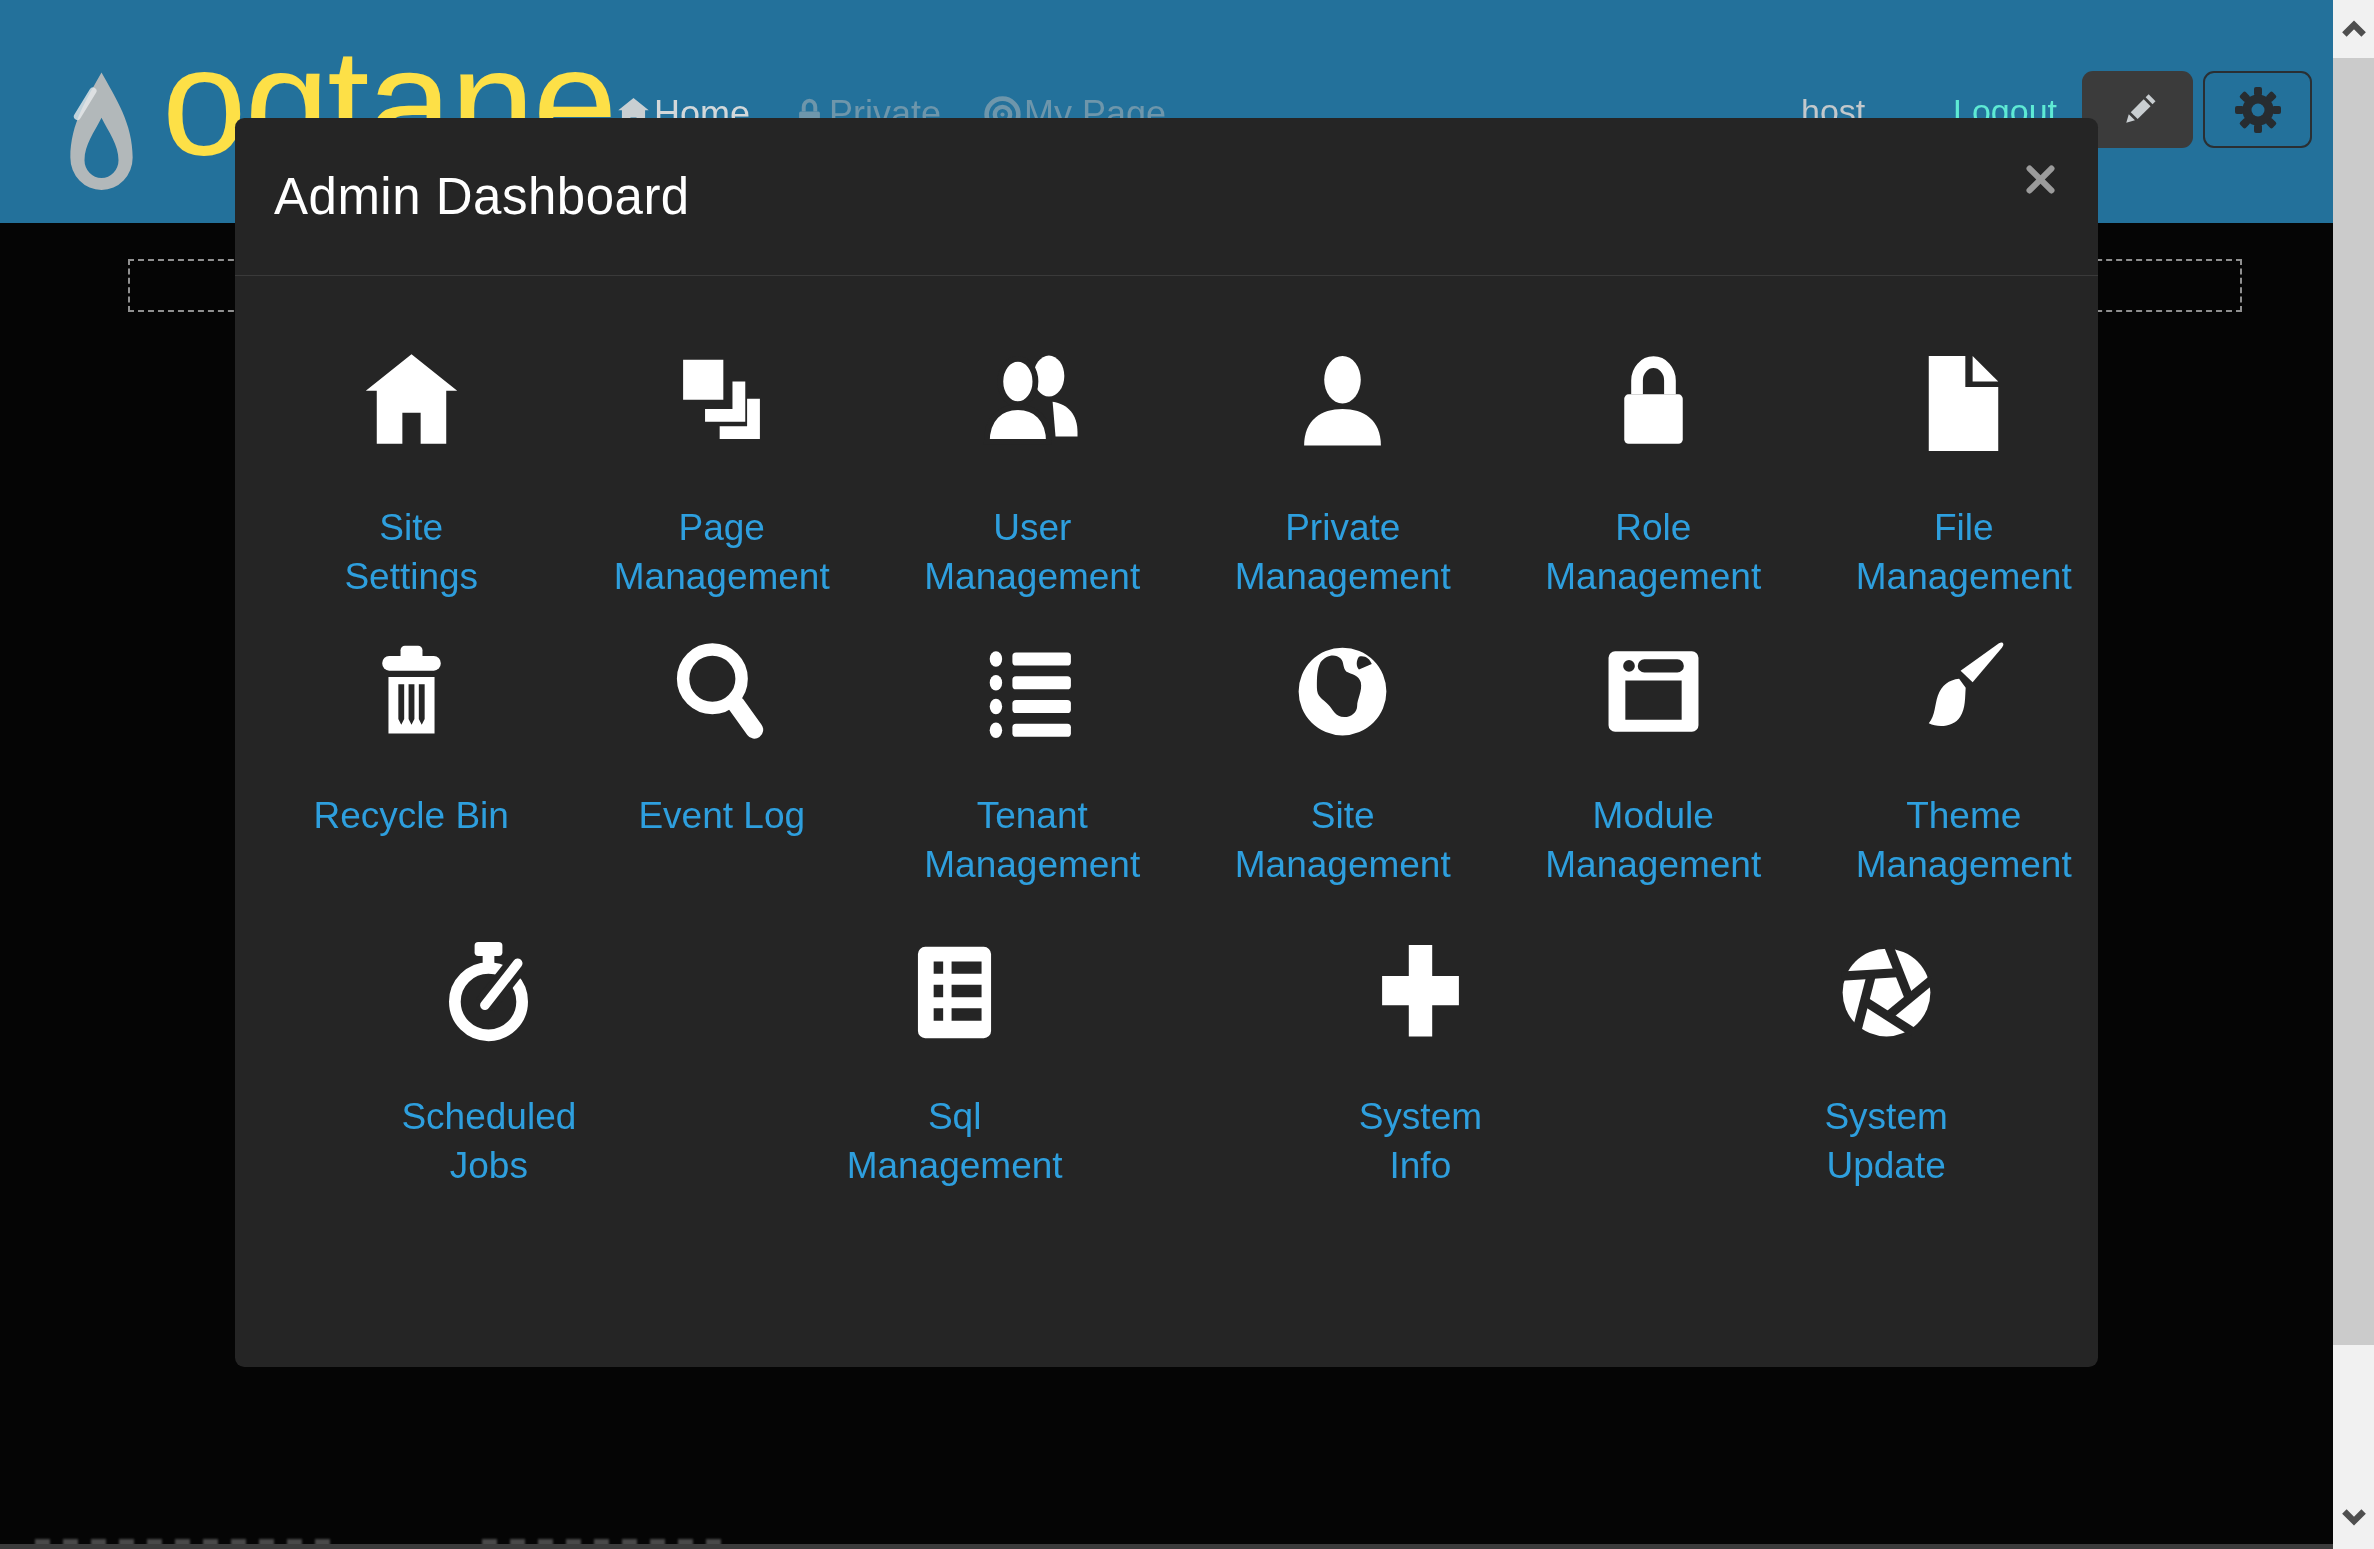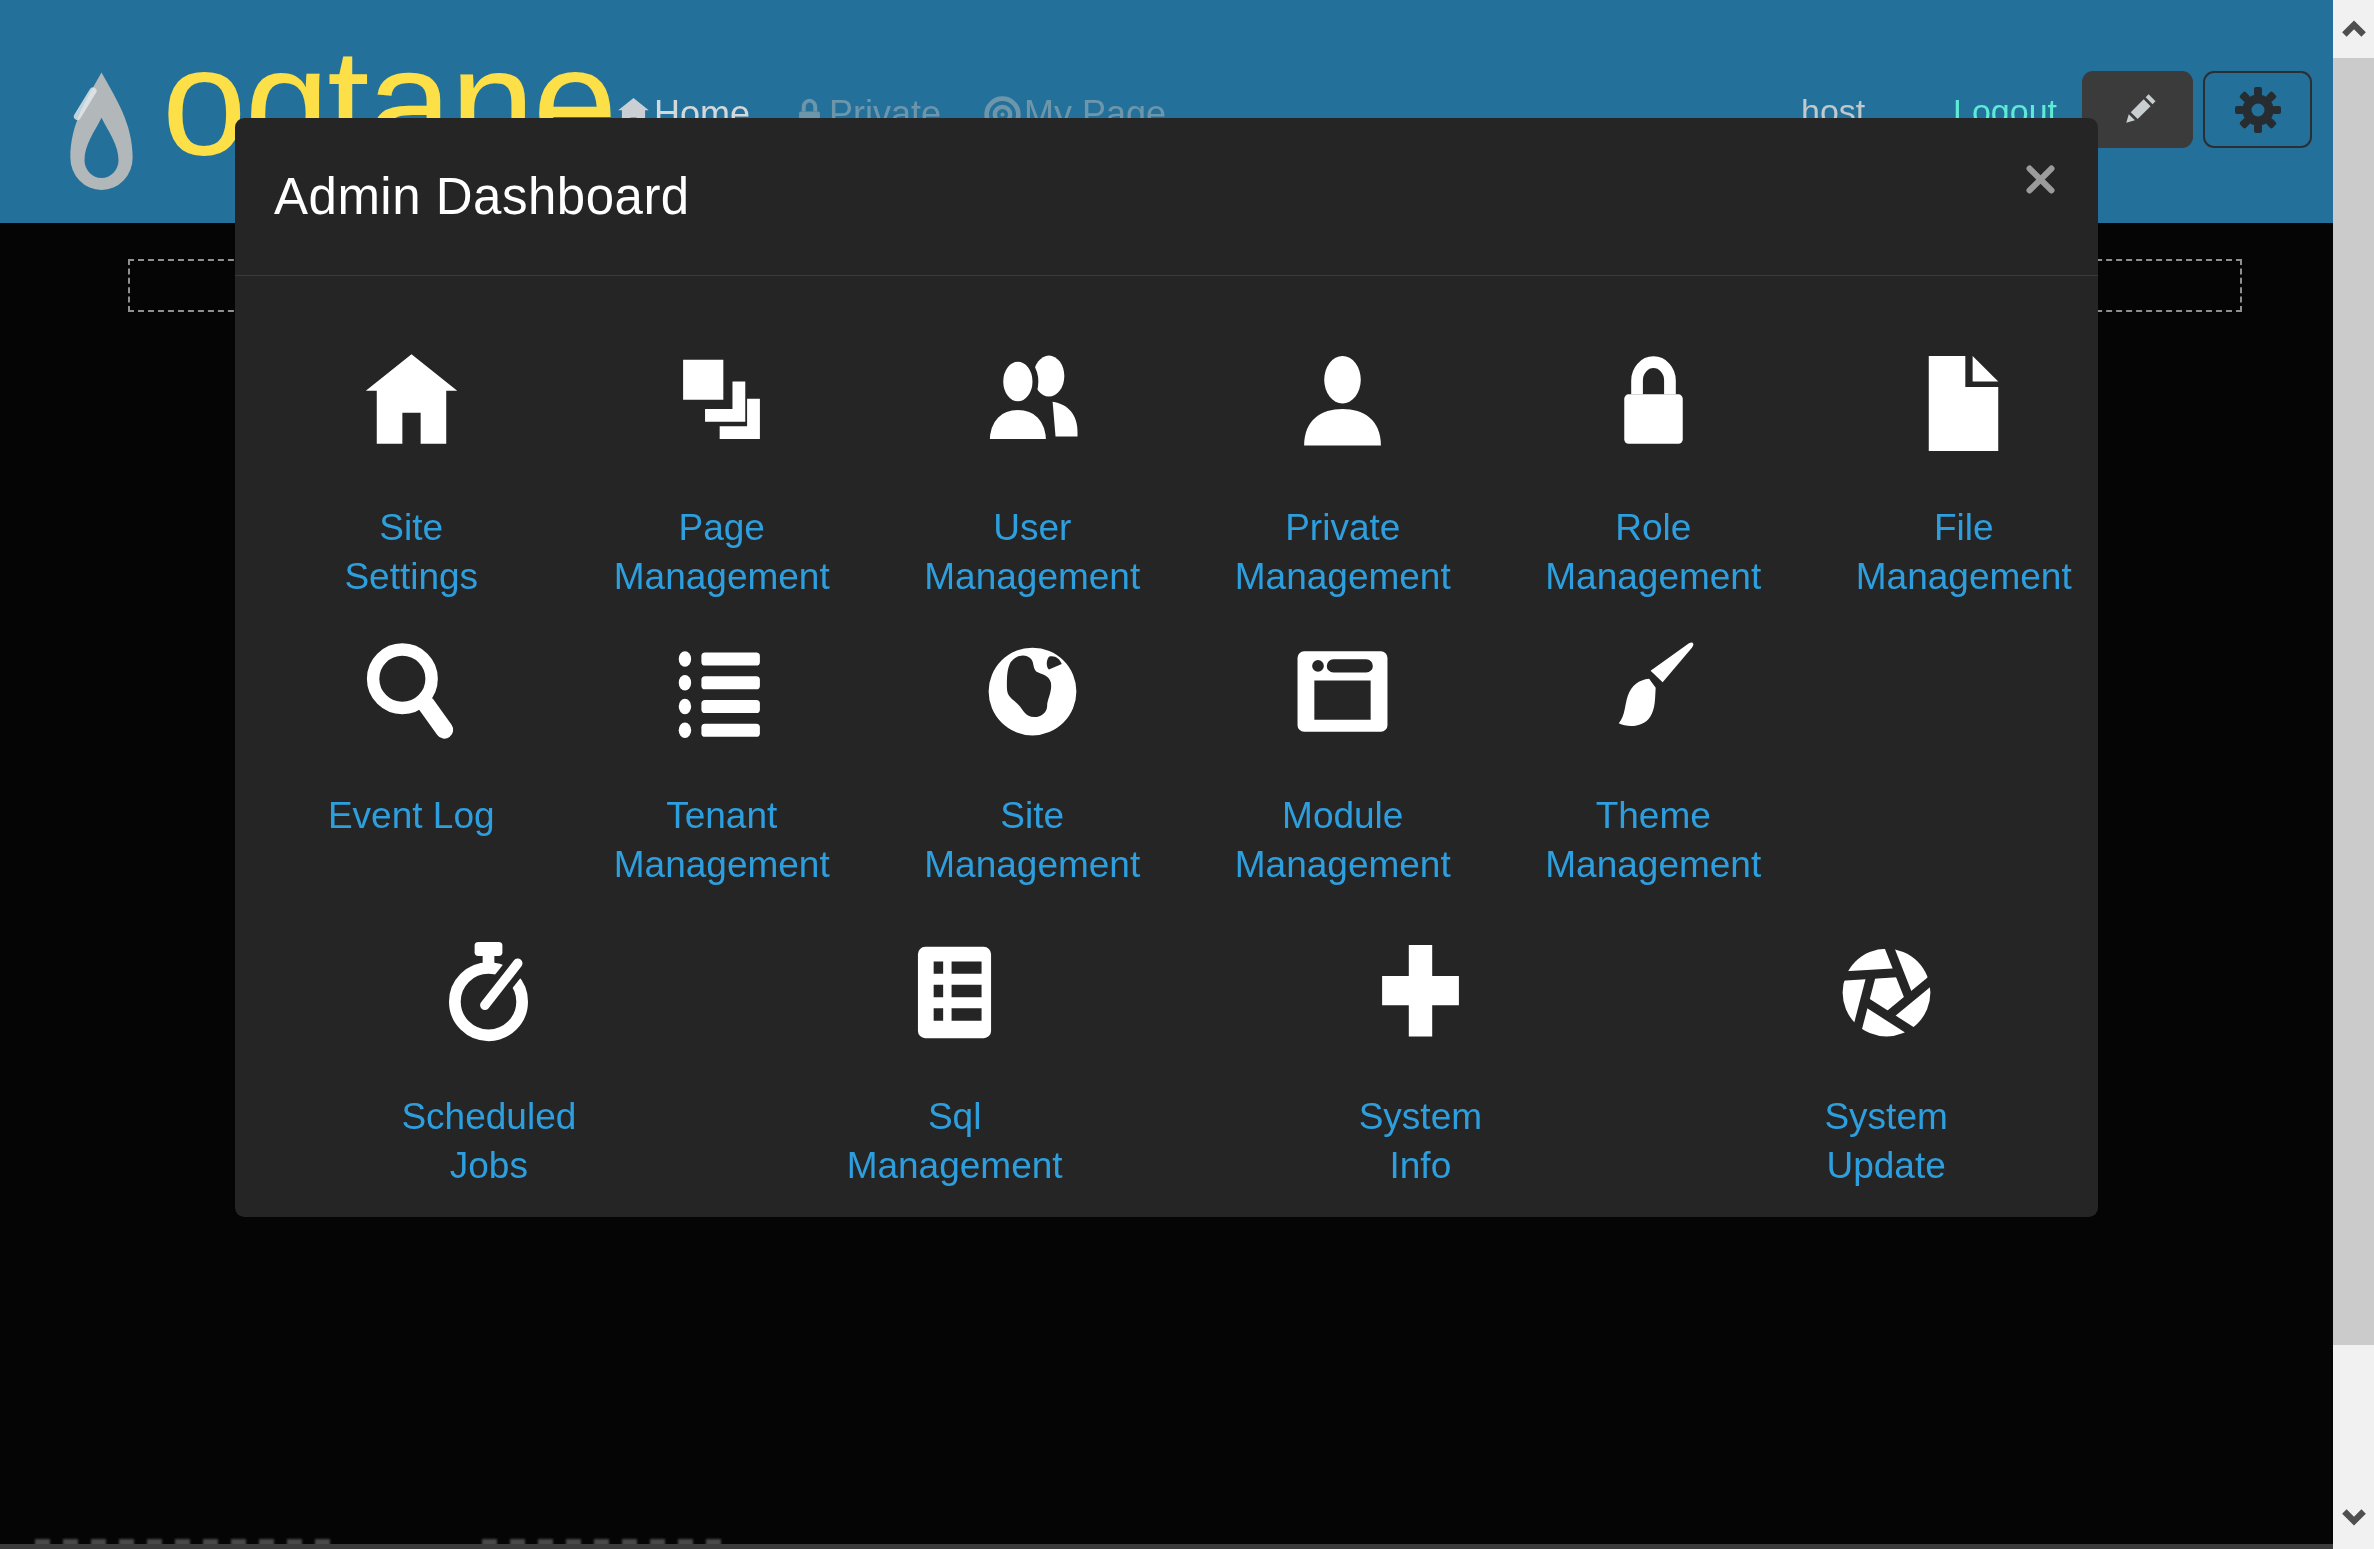--- a/index.html
+++ b/index.html
@@ -29,21 +29,21 @@
   
   .content { position:absolute; top:223px; left:0; width:2375px; height:1326px; background:#050505; z-index:1; }
   .pane-placeholder { position:absolute; left:128px; top:36px; width:2114px; height:53px; border:2.8px dashed #909090; }
   .frag { position:absolute; bottom:1.9px; height:8.3px; z-index:2; opacity:.85; filter:blur(0.9px);
           background:repeating-linear-gradient(90deg,#555 0 15px, transparent 15px 28px); }
   .frag1 { left:35px; width:297px; }
   .frag2 { left:482px; width:250px; }
   .bottom-edge { position:absolute; left:0; bottom:0; width:2375px; height:4.6px; background:#3C3C3C; z-index:50; }
 
   
-  .modal { position:absolute; left:235px; top:118px; width:1863px; height:1099px; background:var(--modal,#252525);
+  .modal { position:absolute; left:235px; top:118px; width:1863px; height:1249px; background:var(--modal,#252525);
            border-radius:9.3px; z-index:10; }
   .modal-header { position:relative; height:158px; border-bottom:1.9px solid #3A3A3A; display:flex; align-items:center; padding-left:39px; }
   .modal-title { font-size:51px; color:#FFFFFF; font-weight:400; letter-spacing:0.5px; }
   .modal-close { position:absolute; top:41px; right:37px; width:41px; height:41px; display:flex; align-items:center; justify-content:center; cursor:pointer; }
 
   .modal-body { padding-top:67px; }
   .tile-row { display:flex; }
   .tile-row + .tile-row { margin-top:30px; }
   .tile-row:nth-child(3) { margin-top:43px; }
   .cols-6 .tile { width:16.6667%; }
@@ -218,20 +218,32 @@
           <span class="tile-label">
             <div>File</div>
             <div>Management</div>
           </span>
         </a>
       </div>
       <div class="tile-row cols-6">
         <a class="tile">
           <span class="tile-icon">
             <svg width="117" height="117" viewBox="0 0 32 32" fill="#FFFFFF">
+              <rect x="13" y="3.5" width="6" height="4" rx="1.2"></rect>
+              <rect x="8" y="6.3" width="16" height="4" rx="1.9"></rect>
+              <path fill-rule="evenodd" d="M9.7 12 h12.6 v15.5 h-12.6 z M12.4 14 h1.6 v9.5 l-.8 1.6 -.8-1.6 z M15.2 14 h1.6 v9.5 l-.8 1.6 -.8-1.6 z M18 14 h1.6 v9.5 l-.8 1.6 -.8-1.6 z"></path>
+            </svg>
+          </span>
+          <span class="tile-label">
+            <div>Recycle Bin</div>
+          </span>
+        </a>
+        <a class="tile">
+          <span class="tile-icon">
+            <svg width="117" height="117" viewBox="0 0 32 32" fill="#FFFFFF">
               <circle cx="13.5" cy="12.5" r="8" fill="none" stroke="#FFFFFF" stroke-width="3.4"></circle>
               <line x1="20" y1="19.5" x2="25" y2="26.5" stroke="#FFFFFF" stroke-width="4.8" stroke-linecap="round"></line>
             </svg>
           </span>
           <span class="tile-label">
             <div>Event Log</div>
           </span>
         </a>
         <a class="tile">
           <span class="tile-icon">

